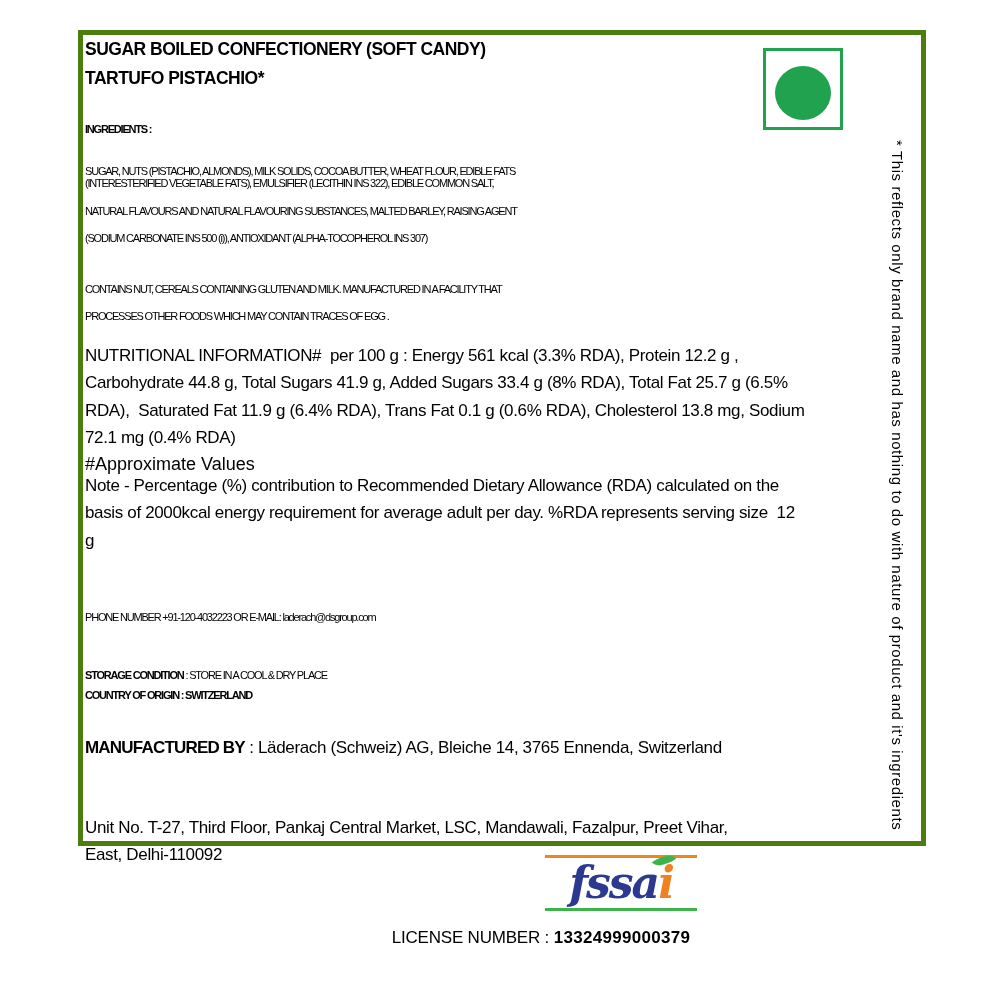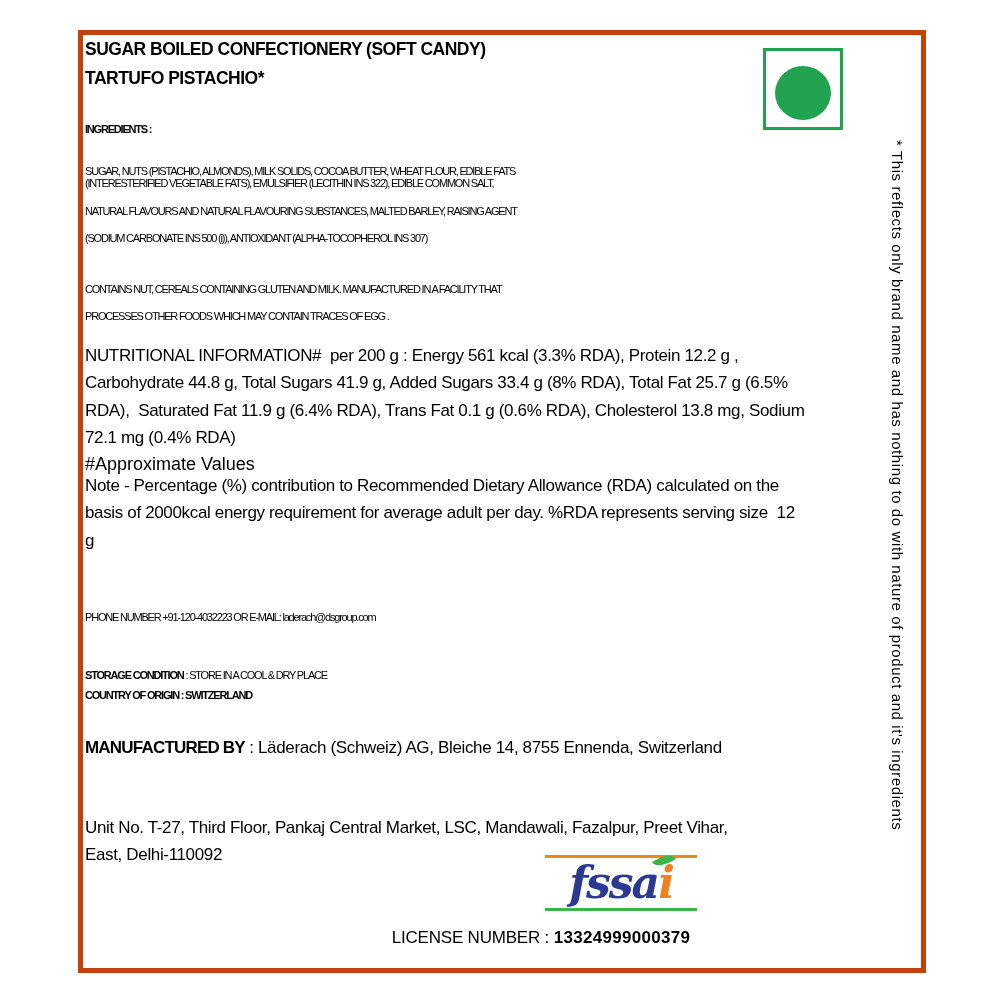--- a/index.html
+++ b/index.html
@@ -1,22 +1,22 @@
 <!DOCTYPE html>
 <html><head>
 <meta charset="utf-8">
 <style>
   html,body { margin:0; padding:0; }
   body {
     width:1000px; height:1000px; background:#ffffff; position:relative;
     font-family:"Liberation Sans", sans-serif; color:#000;
   }
   .label-box {
-    position:absolute; left:78px; top:30px; width:848px; height:943px;
-    border:5px solid #c2410c; box-sizing:border-box;
+    position:absolute; left:78px; top:30px; width:848px; height:816px;
+    border:5px solid #4d7c0f; box-sizing:border-box;
   }
   .content { position:absolute; left:0; top:0; right:0; bottom:0; }
   .line { position:absolute; left:2px; white-space:pre; line-height:24px; }
   .caps  { font-size:11px; letter-spacing:-1.2px; }
   .mixed { font-size:17px; letter-spacing:-0.35px; }
   .b { font-weight:bold; }
   .title { font-size:17.5px; letter-spacing:-0.5px; }
   .approx { font-size:18px; letter-spacing:0; }
   
   .veg-mark {
@@ -67,37 +67,37 @@
 
     <div class="line caps b" style="top:82px">INGREDIENTS :</div>
     <div class="line caps" style="top:124px">SUGAR, NUTS (PISTACHIO, ALMONDS), MILK SOLIDS, COCOA BUTTER, WHEAT FLOUR, EDIBLE FATS</div>
     <div class="line caps" style="top:136px">(INTERESTERIFIED VEGETABLE FATS), EMULSIFIER (LECITHIN INS 322), EDIBLE COMMON SALT,</div>
     <div class="line caps" style="top:164px">NATURAL FLAVOURS AND NATURAL FLAVOURING SUBSTANCES, MALTED BARLEY, RAISING AGENT</div>
     <div class="line caps" style="top:191px">(SODIUM CARBONATE INS 500 (i)), ANTIOXIDANT (ALPHA-TOCOPHEROL INS 307)</div>
 
     <div class="line caps" style="top:242px">CONTAINS NUT, CEREALS CONTAINING GLUTEN AND MILK. MANUFACTURED IN A FACILITY THAT</div>
     <div class="line caps" style="top:269px">PROCESSES OTHER FOODS WHICH MAY CONTAIN TRACES OF EGG .</div>
 
-    <div class="line mixed" style="top:309px">NUTRITIONAL INFORMATION#  per 200 g : Energy 561 kcal (3.3% RDA), Protein 12.2 g ,</div>
+    <div class="line mixed" style="top:309px">NUTRITIONAL INFORMATION#  per 100 g : Energy 561 kcal (3.3% RDA), Protein 12.2 g ,</div>
     <div class="line mixed" style="top:336px">Carbohydrate 44.8 g, Total Sugars 41.9 g, Added Sugars 33.4 g (8% RDA), Total Fat 25.7 g (6.5%</div>
     <div class="line mixed" style="top:364px">RDA),  Saturated Fat 11.9 g (6.4% RDA), Trans Fat 0.1 g (0.6% RDA), Cholesterol 13.8 mg, Sodium</div>
     <div class="line mixed" style="top:391px">72.1 mg (0.4% RDA)</div>
 
     <div class="line approx" style="top:417px">#Approximate Values</div>
     <div class="line mixed" style="top:439px">Note - Percentage (%) contribution to Recommended Dietary Allowance (RDA) calculated on the</div>
     <div class="line mixed" style="top:466px">basis of 2000kcal energy requirement for average adult per day. %RDA represents serving size  12</div>
     <div class="line mixed" style="top:494px">g</div>
 
     <div class="line caps" style="top:570px">PHONE NUMBER +91-120-4032223 OR E-MAIL: laderach@dsgroup.com</div>
 
     <div class="line caps" style="top:628px"><span class="b">STORAGE CONDITION</span><span> : STORE IN A COOL &amp; DRY PLACE</span></div>
 
     <div class="line caps b" style="top:648px">COUNTRY OF ORIGIN : SWITZERLAND</div>
 
-    <div class="line mixed" style="top:701px"><span class="b" style="letter-spacing:-0.8px">MANUFACTURED BY</span><span> : Läderach (Schweiz) AG, Bleiche 14, 8755 Ennenda, Switzerland</span></div>
+    <div class="line mixed" style="top:701px"><span class="b" style="letter-spacing:-0.8px">MANUFACTURED BY</span><span> : Läderach (Schweiz) AG, Bleiche 14, 3765 Ennenda, Switzerland</span></div>
 
     <div class="line mixed" style="top:781px">Unit No. T-27, Third Floor, Pankaj Central Market, LSC, Mandawali, Fazalpur, Preet Vihar,</div>
     <div class="line mixed" style="top:808px">East, Delhi-110092</div>
 
     <div class="fssai">
       <div class="fssai-topline"></div>
       <div class="fssai-word"><span>fssa</span><span class="fssai-i">i</span><span class="fssai-leaf"></span></div>
       <div class="fssai-bottomline"></div>
     </div>
 

